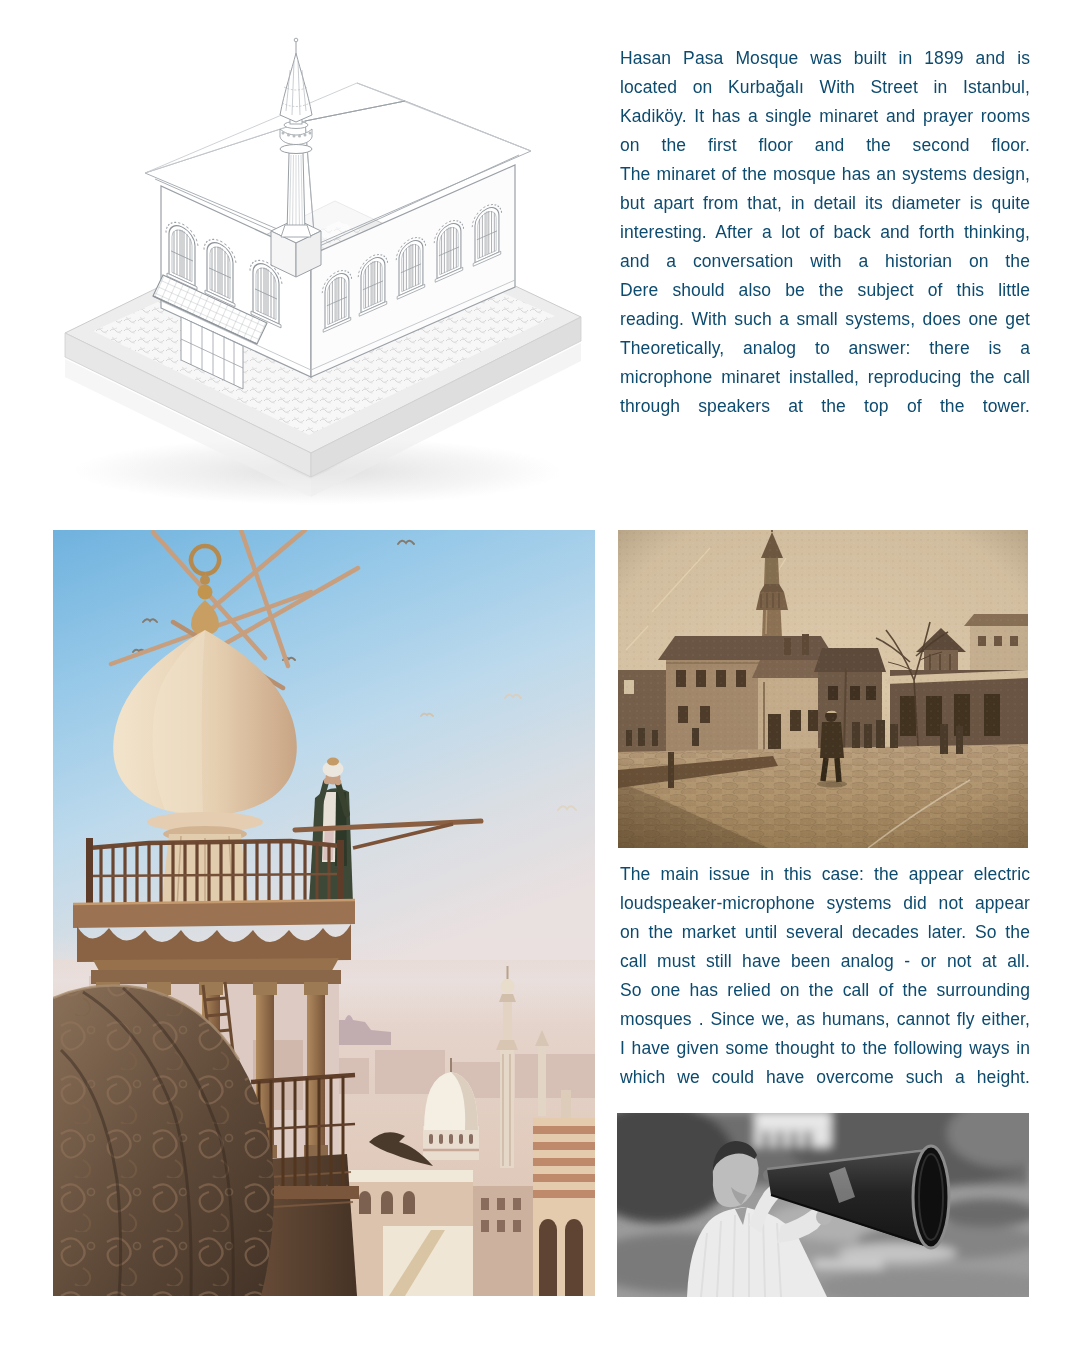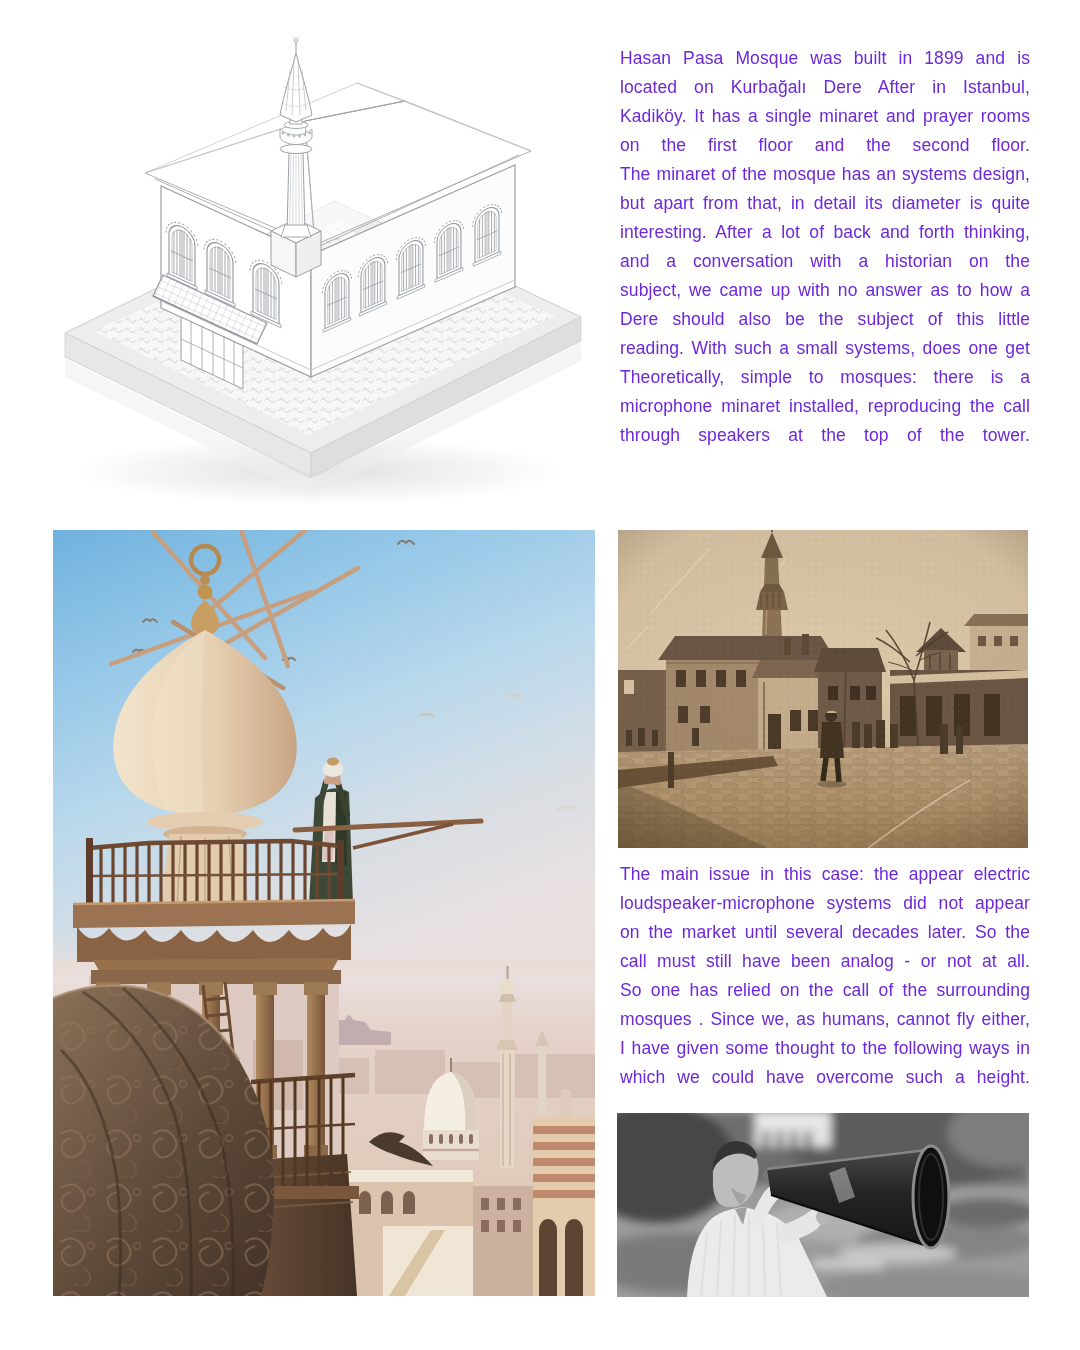--- a/index.html
+++ b/index.html
@@ -1,20 +1,20 @@
 <!DOCTYPE html>
 <html><head>
 <meta charset="utf-8">
 <style>
   html,body{margin:0;padding:0;background:#ffffff;}
   .page{position:relative;width:1080px;height:1350px;background:#ffffff;overflow:hidden;
         font-family:"Liberation Sans","DejaVu Sans",sans-serif;}
   .fig{position:absolute;}
   .fig svg{display:block;width:100%;height:100%;}
-  .textcol{position:absolute;width:410px;color:#6d28d9;}
+  .textcol{position:absolute;width:410px;color:#0c4a6e;}
   .tline{height:29px;line-height:29px;font-size:17.5px;letter-spacing:0.1px;
          text-align:justify;text-align-last:justify;white-space:nowrap;overflow:visible;}
 </style>
 </head>
 <body>
 
 <div class="page">
 
   <div class="fig" style="left:53px;top:25px;width:540px;height:495px;">
     <svg viewBox="0 0 540 495" xmlns="http://www.w3.org/2000/svg">
@@ -155,31 +155,30 @@
         </g>
         <polygon points="110,250 214,298 204,319 100,271" fill="#ffffff" stroke="#8f959b" stroke-width="1.1"></polygon>
         <polygon points="110,250 214,298 204,319 100,271" fill="url(#d-grid)"></polygon>
         <line x1="100" y1="271" x2="204" y2="319" stroke="#8f959b" stroke-width="1.4"></line>
       </g>
     </svg>
   </div>
 
   <div class="textcol" style="left:620px;top:44px;">
     <div class="tline">Hasan Pasa Mosque was built in 1899 and is</div>
-    <div class="tline">located on Kurbağalı Dere After in Istanbul,</div>
+    <div class="tline">located on Kurbağalı With Street in Istanbul,</div>
     <div class="tline">Kadiköy. It has a single minaret and prayer rooms</div>
     <div class="tline">on the first floor and the second floor.</div>
     <div class="tline">The minaret of the mosque has an systems design,</div>
     <div class="tline">but apart from that, in detail its diameter is quite</div>
     <div class="tline">interesting. After a lot of back and forth thinking,</div>
     <div class="tline">and a conversation with a historian on the</div>
-    <div class="tline">subject, we came up with no answer as to how a</div>
     <div class="tline">Dere should also be the subject of this little</div>
     <div class="tline">reading. With such a small systems, does one get</div>
-    <div class="tline">Theoretically, simple to mosques: there is a</div>
+    <div class="tline">Theoretically, analog to answer: there is a</div>
     <div class="tline">microphone minaret installed, reproducing the call</div>
     <div class="tline">through speakers at the top of the tower.</div>
   </div>
 
   <div class="fig" style="left:53px;top:530px;width:542px;height:766px;">
     <svg viewBox="0 0 542 766" xmlns="http://www.w3.org/2000/svg">
       <defs>
         <linearGradient id="p-sky" x1="0" y1="0" x2="0.45" y2="1">
           <stop offset="0%" stop-color="#6fb2de"></stop>
           <stop offset="28%" stop-color="#96c8e8"></stop>

